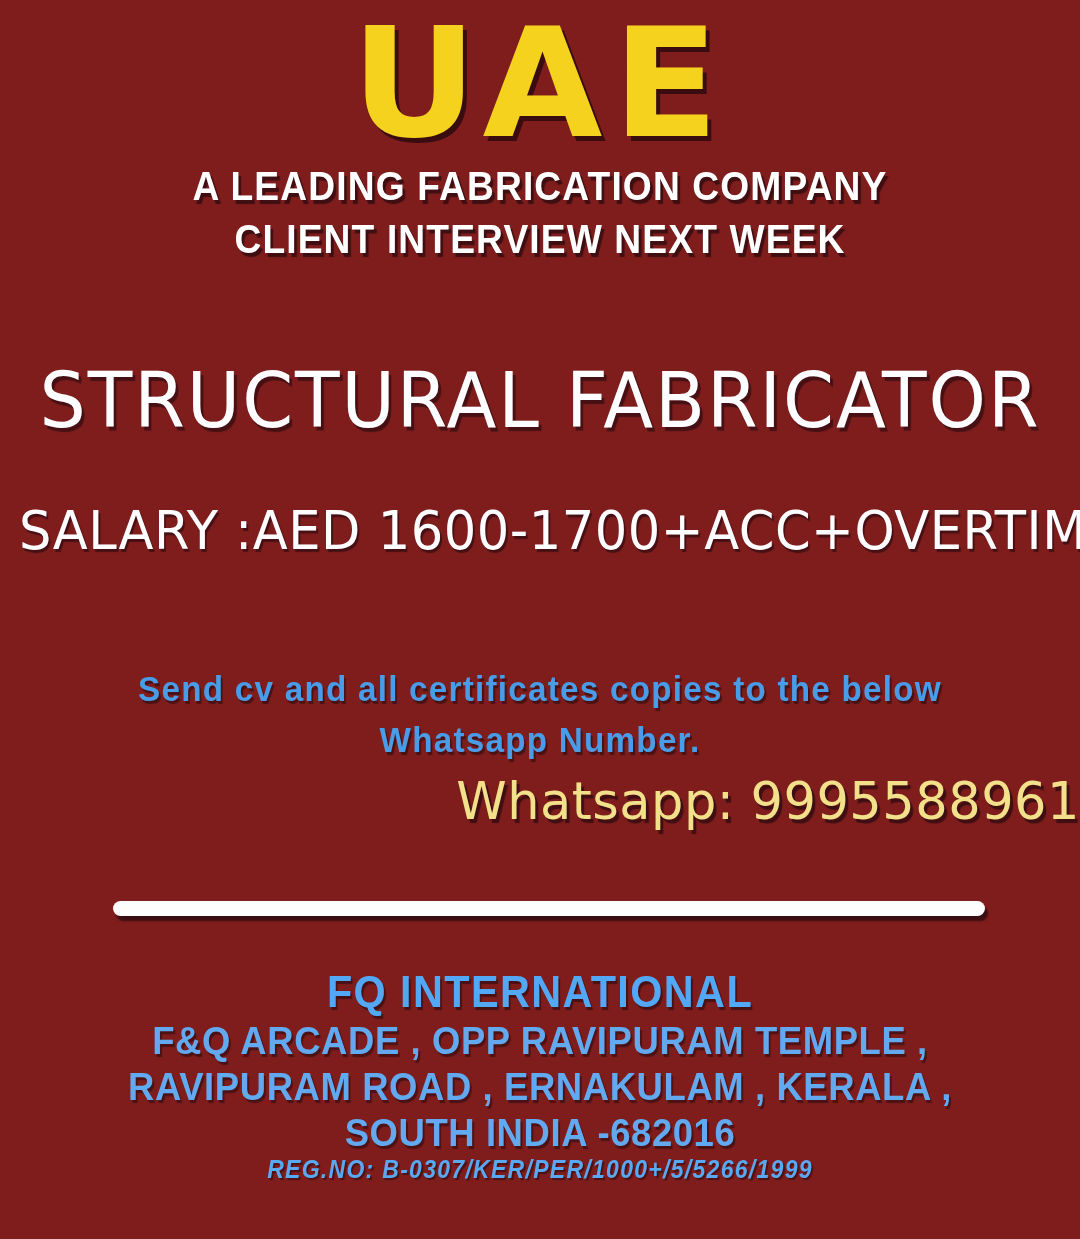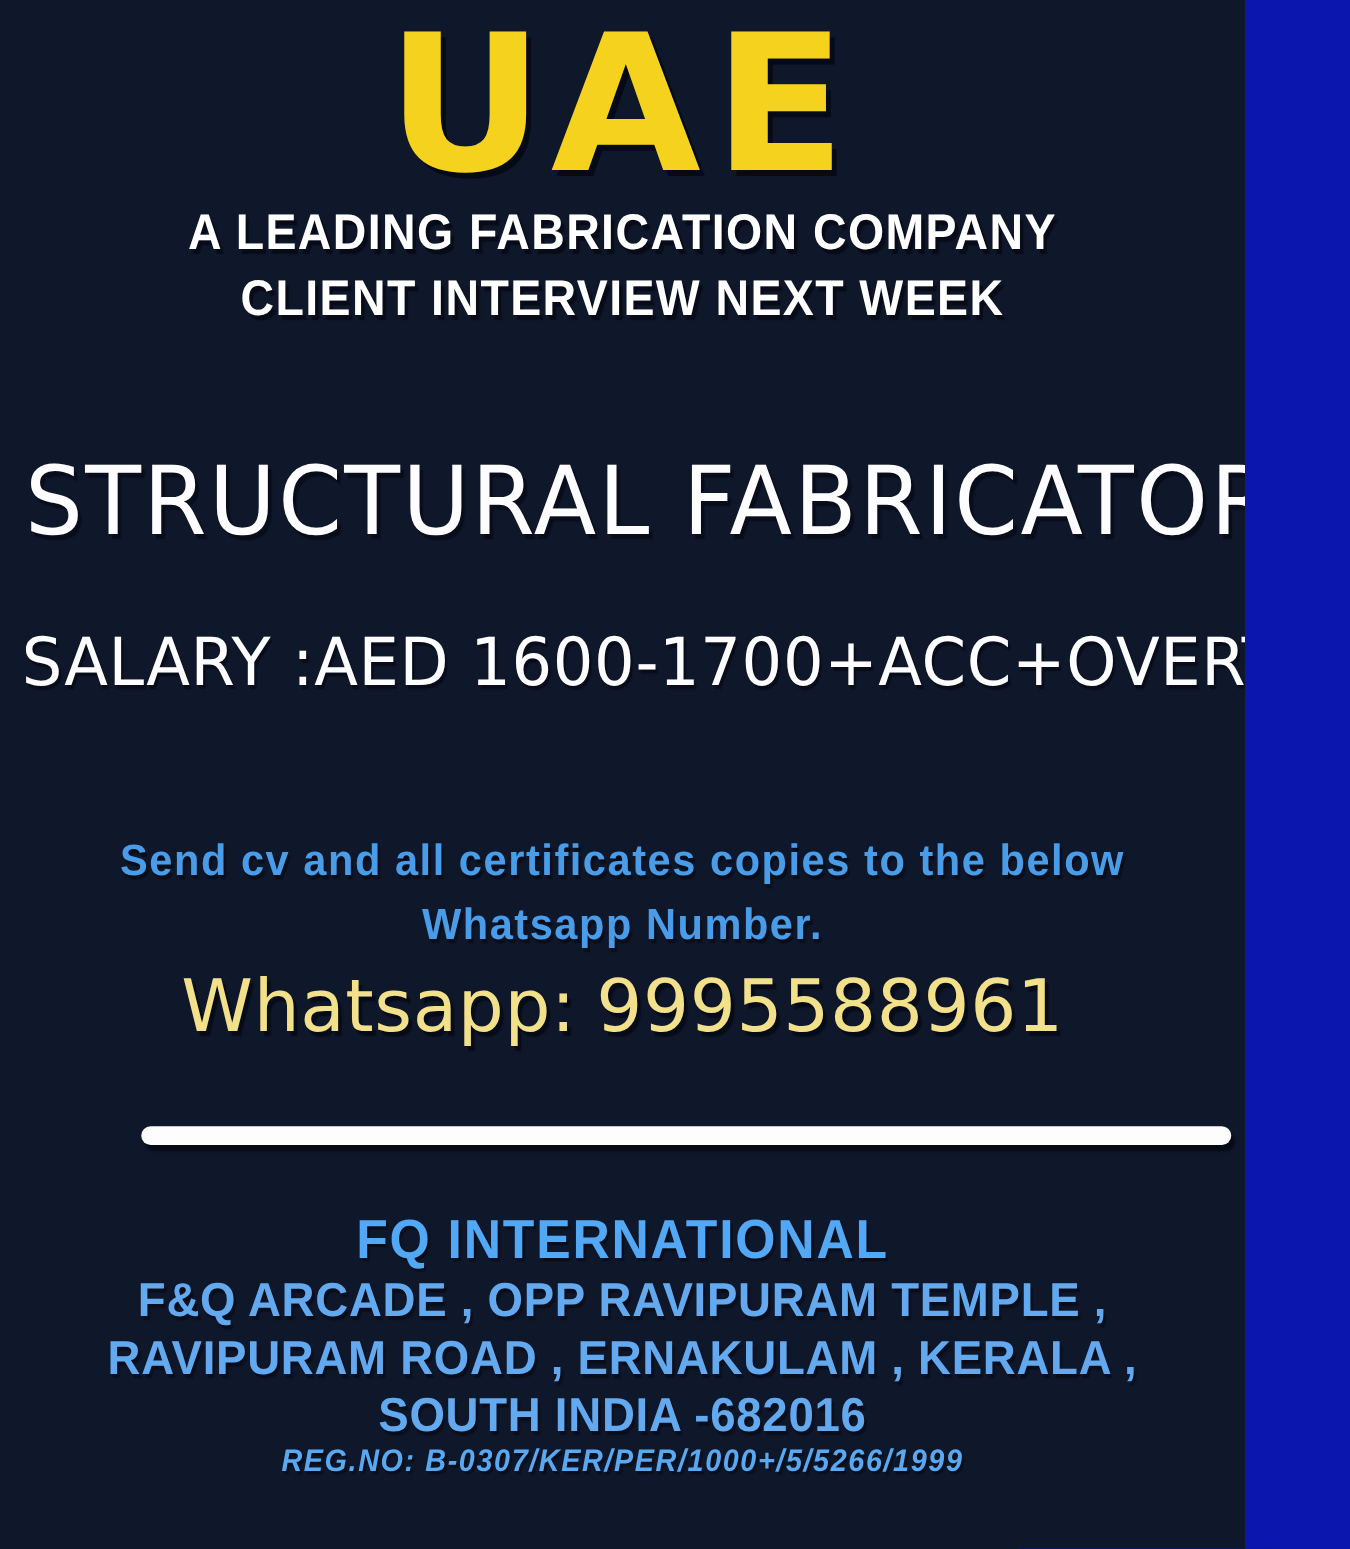--- a/index.html
+++ b/index.html
@@ -2,23 +2,23 @@
 <html><head>
 <meta charset="utf-8">
 <style>
   html, body {
     margin: 0;
     padding: 0;
     background: #0b16ae;
   }
   #poster {
     position: relative;
-    width: 996px;
+    width: 1080px;
     height: 1239px;
-    background: #0f172a;
+    background: #7f1d1d;
     overflow: hidden;
     font-family: "Liberation Sans", "DejaVu Sans", sans-serif;
     -webkit-font-smoothing: antialiased;
   }
 
   
   .row {
     position: absolute;
     left: 0;
     width: 100%;
@@ -86,25 +86,26 @@
     text-shadow: 2px 3px 1px rgba(0,0,8,0.42);
     transform: scaleX(0.95);
   }
   .instr1 { top: 671px; }
   .instr2 { top: 722px; }
 
   
   .whatsapp {
     top: 776px;
     color: #f2e08a;
-    font-size: 58px;
+    font-size: 51px;
     font-weight: 400;
     letter-spacing: 0.5px;
     font-family: "DejaVu Sans", sans-serif;
     text-shadow: 3px 4px 1px rgba(0,0,8,0.5);
+    text-align: right;
   }
   .whatsapp .num { margin-left: 16px; }
 
   
   .divider {
     position: absolute;
     left: 113px;
     top: 901px;
     width: 872px;
     height: 15px;

